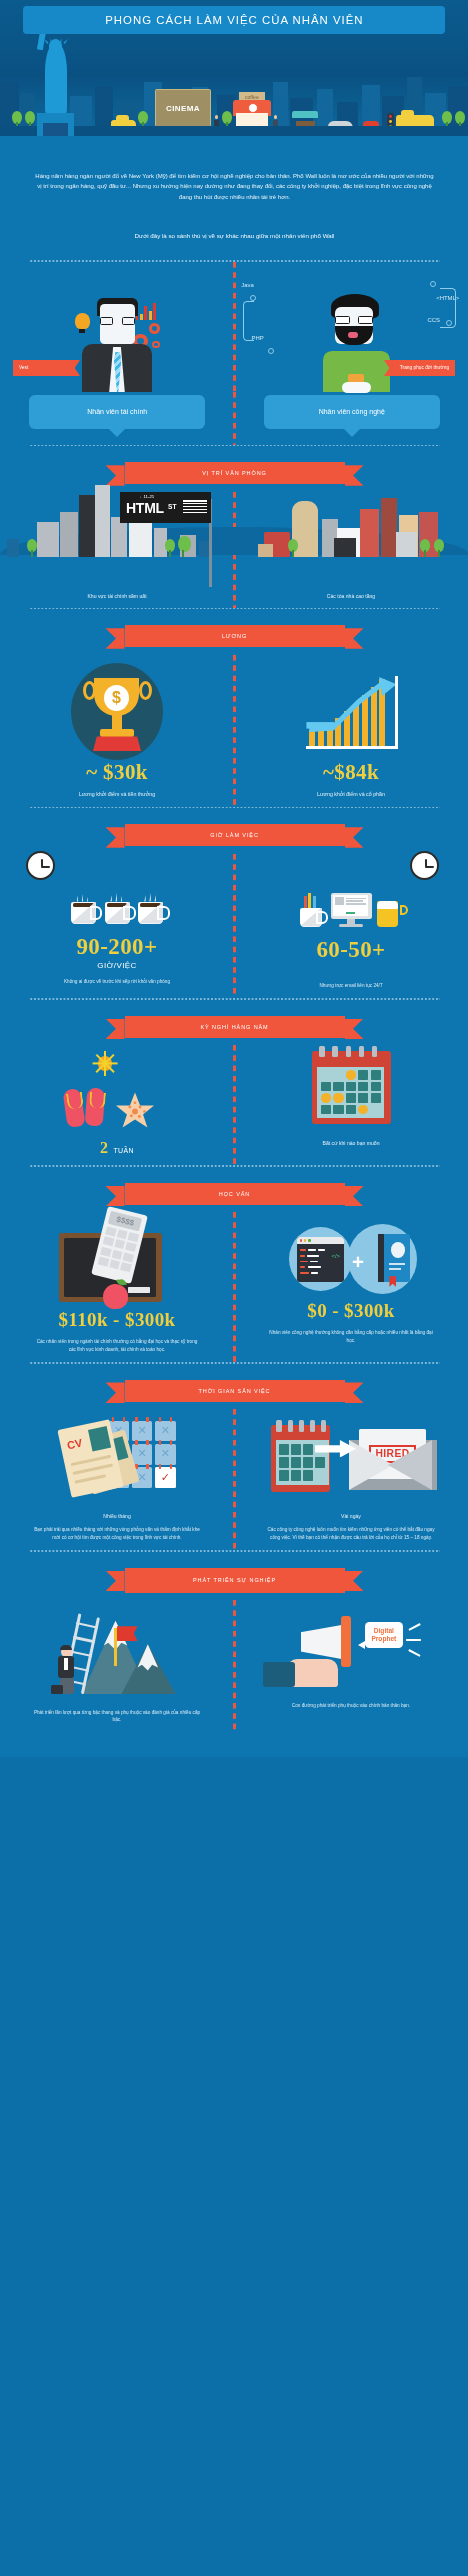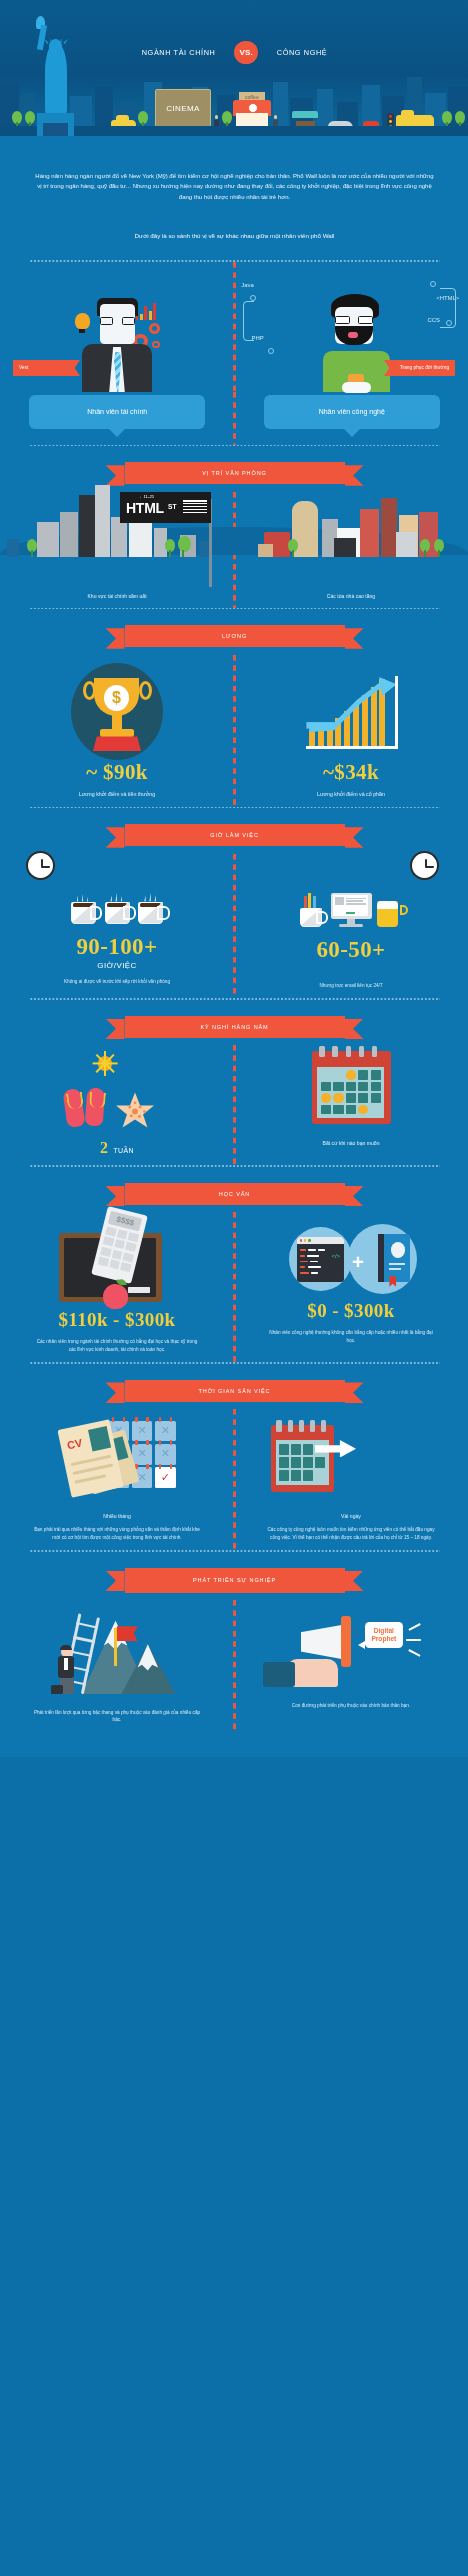--- a/index.html
+++ b/index.html
@@ -81,21 +81,21 @@
   .statue-base2 {
     position: absolute; left: 10.3px; bottom: 0; width: 25px; height: 13px;
     background: #15558a;
   }
   .road { position: absolute; bottom: 0; left: 0; width: 469px; height: 10.3px; background: #0a5182; }
   .cinema {
     position: absolute; bottom: 8.8px; left: 155px; width: 56px; height: 38px;
     background: #9f8f64; border: 1.5px solid #c9b87e; border-radius: 1.5px;
     display: flex; align-items: center; justify-content: center;
   }
-  .cinema span { font-size: 8px; letter-spacing: 0.4px; color: #fff; font-weight: normal; }
+  .cinema span { font-size: 8px; letter-spacing: 0.4px; color: #fff; font-weight: bold; }
   .cinema-base { position: absolute; bottom: 0; left: 155px; width: 56px; height: 10.3px; background: #e2573f; }
   .coffee {
     position: absolute; bottom: 8.8px; left: 233px; width: 38px; height: 35px;
   }
   .coffee-roof {
     position: absolute; top: 7.3px; left: 0; width: 38px; height: 16px;
     background: #ef5c3e; border-radius: 2.9px 2.9px 0 0;
   }
   .coffee-sign {
     position: absolute; top: 0; left: 5.9px; width: 26px; height: 8.8px;
@@ -465,24 +465,22 @@
     <div class="ped" style="left:214px">
         <b></b>
         <i></i>
       </div>
     <div class="ped" style="left:273px">
         <b style="background:#3a4a5c"></b>
         <i></i>
       </div>
     <div class="road"></div>
 
-    <div class="vs-row">
-      <div class="vs-side">NGÀNH TÀI CHÍNH</div>
-      <div class="vs-badge">VS.</div>
-      <div class="vs-side">CÔNG NGHỆ</div>
+    <div class="hero-title-bar">
+      <div class="hero-title">PHONG CÁCH LÀM VIỆC CỦA NHÂN VIÊN</div>
     </div>
   </div>
 
   <div class="intro">
     <p>Hàng năm hàng ngàn người đổ về New York (Mỹ) để tìm kiếm cơ hội nghề nghiệp cho bản thân. Phố Wall luôn là mơ ước của nhiều người với những vị trí trong ngân hàng, quỹ đầu tư... Nhưng xu hướng hiện nay dường như đang thay đổi, các công ty khởi nghiệp, đặc biệt trong lĩnh vực công nghệ đang thu hút được nhiều nhân tài trẻ hơn.</p>
   </div>
   <div class="intro2">
     <p>Dưới đây là so sánh thú vị về sự khác nhau giữa một nhân viên phố Wall</p>
   </div>
 
@@ -656,21 +654,21 @@
       <div class="trophy-wrap">
         <div class="tr-circle"></div>
         <div class="tr-handle" style="left:20.5px"></div>
         <div class="tr-handle" style="right:20.5px"></div>
         <div class="tr-cup"></div>
         <div class="tr-coin">$</div>
         <div class="tr-stem"></div>
         <div class="tr-foot"></div>
         <div class="tr-base"></div>
       </div>
-      <div class="big-num">~ $90k</div>
+      <div class="big-num">~ $30k</div>
       <div class="sub-label">Lương khởi điểm và tiền thưởng</div>
     </div>
     <div class="col">
       <div class="growth">
         <div class="gbar" style="left:16px;height:16px"></div>
         <div class="gbar" style="left:25px;height:19px"></div>
         <div class="gbar" style="left:34px;height:22px"></div>
         <div class="gbar" style="left:42px;height:28px"></div>
         <div class="gbar" style="left:51px;height:35px"></div>
         <div class="gbar" style="left:60px;height:42px"></div>
@@ -680,21 +678,21 @@
         <div class="garrow">
           <svg width="91" height="64" viewBox="0 0 124 88">
             <polyline points="4,72 36,70 72,34 106,8" fill="none" stroke="#63c9f0" stroke-width="7"></polyline>
             <polygon points="100,0 124,10 104,26" fill="#63c9f0"></polygon>
             <rect x="0" y="62" width="38" height="9" fill="#63c9f0"></rect>
           </svg>
         </div>
         <div class="gx-axis"></div>
         <div class="gy-axis"></div>
       </div>
-      <div class="big-num">~$34k</div>
+      <div class="big-num">~$84k</div>
       <div class="sub-label">Lương khởi điểm và cổ phần</div>
     </div>
   </div>
 
   <div class="dots-sep"></div>
 
   <div class="ribbon-wrap">
     <div class="ribbon">
         <span>GIỜ LÀM VIỆC</span>
       </div>
@@ -726,21 +724,21 @@
         <div class="mug">
             <div class="steam">
               <i style="left:0"></i>
               <i style="left:5.1px;height:8.8px"></i>
               <i style="left:10.3px"></i>
             </div>
             <b></b>
             <i></i>
           </div>
       </div>
-      <div class="big-num" style="margin-top:10.3px;font-size:23px">90-100+</div>
+      <div class="big-num" style="margin-top:10.3px;font-size:23px">90-200+</div>
       <div class="mid-label">GIỜ/VIỆC</div>
       <div class="tiny-note">Không ai được về trước khi sếp rời khỏi văn phòng</div>
     </div>
     <div class="col" style="padding-top:32px">
       <div style="display:flex;gap:5.9px;align-items:flex-end;height:35px">
         <div class="pencilcup">
           <div class="pen" style="left:4.4px;background:#e8573c"></div>
           <div class="pen" style="left:8.8px;background:#f3c423;height:20.5px"></div>
           <div class="pen" style="left:13px;background:#5ab7e0"></div>
           <div class="cup">
@@ -1031,20 +1029,28 @@
               <div class="cal-cell"></div>
               <div class="cal-cell"></div>
               <div class="cal-cell empty"></div>
           </div>
         </div>
         <div class="arrow-w">
           <svg width="41" height="17.6" viewBox="0 0 56 24">
             <polygon points="0,7 34,7 34,0 56,12 34,24 34,17 0,17" fill="#ffffff"></polygon>
           </svg>
         </div>
+        <div class="envelope" style="margin-left:16px">
+          <div class="env-back"></div>
+          <div class="env-letter">
+              <div class="hired">HIRED</div>
+            </div>
+          <div class="env-flap-l"></div>
+          <div class="env-flap-r"></div>
+        </div>
       </div>
       <div class="caption" style="margin-top:10.3px">Vài ngày</div>
       <div class="tiny-note">Các công ty công nghệ luôn muốn tìm kiếm những ứng viên có thể bắt đầu ngay công việc. Vì thế bạn có thể nhận được câu trả lời của họ chỉ từ 15 – 18 ngày.</div>
     </div>
   </div>
 
   <div class="dots-sep"></div>
 
   <div class="ribbon-wrap">
     <div class="ribbon" style="height:25px">

